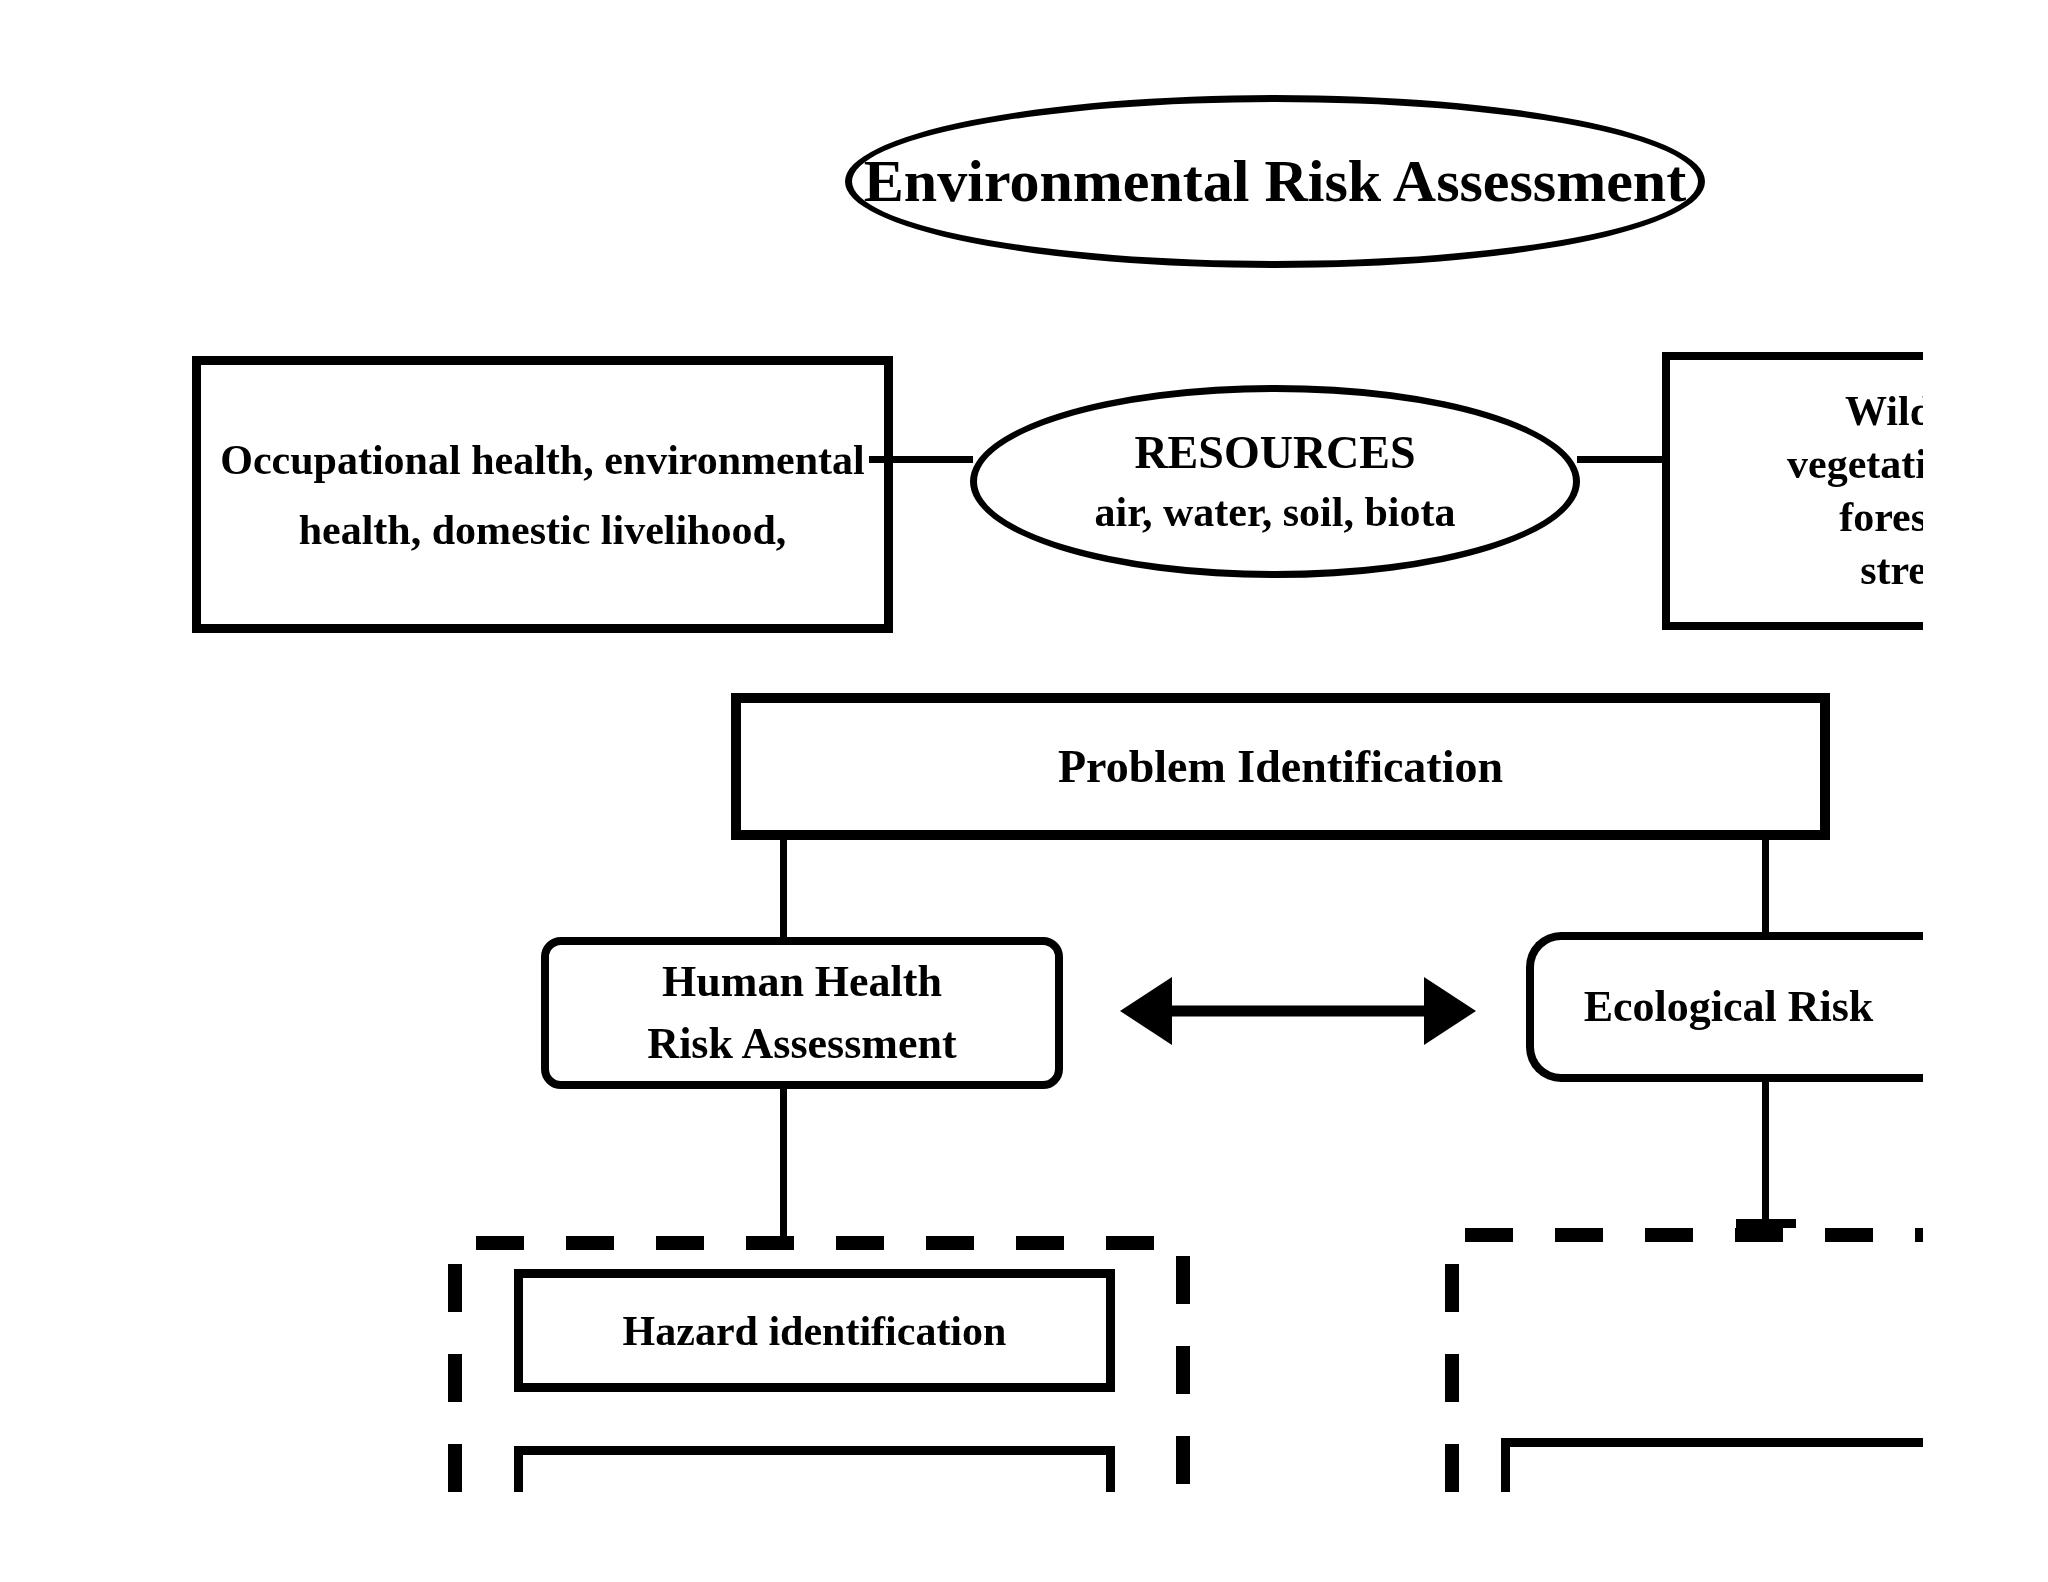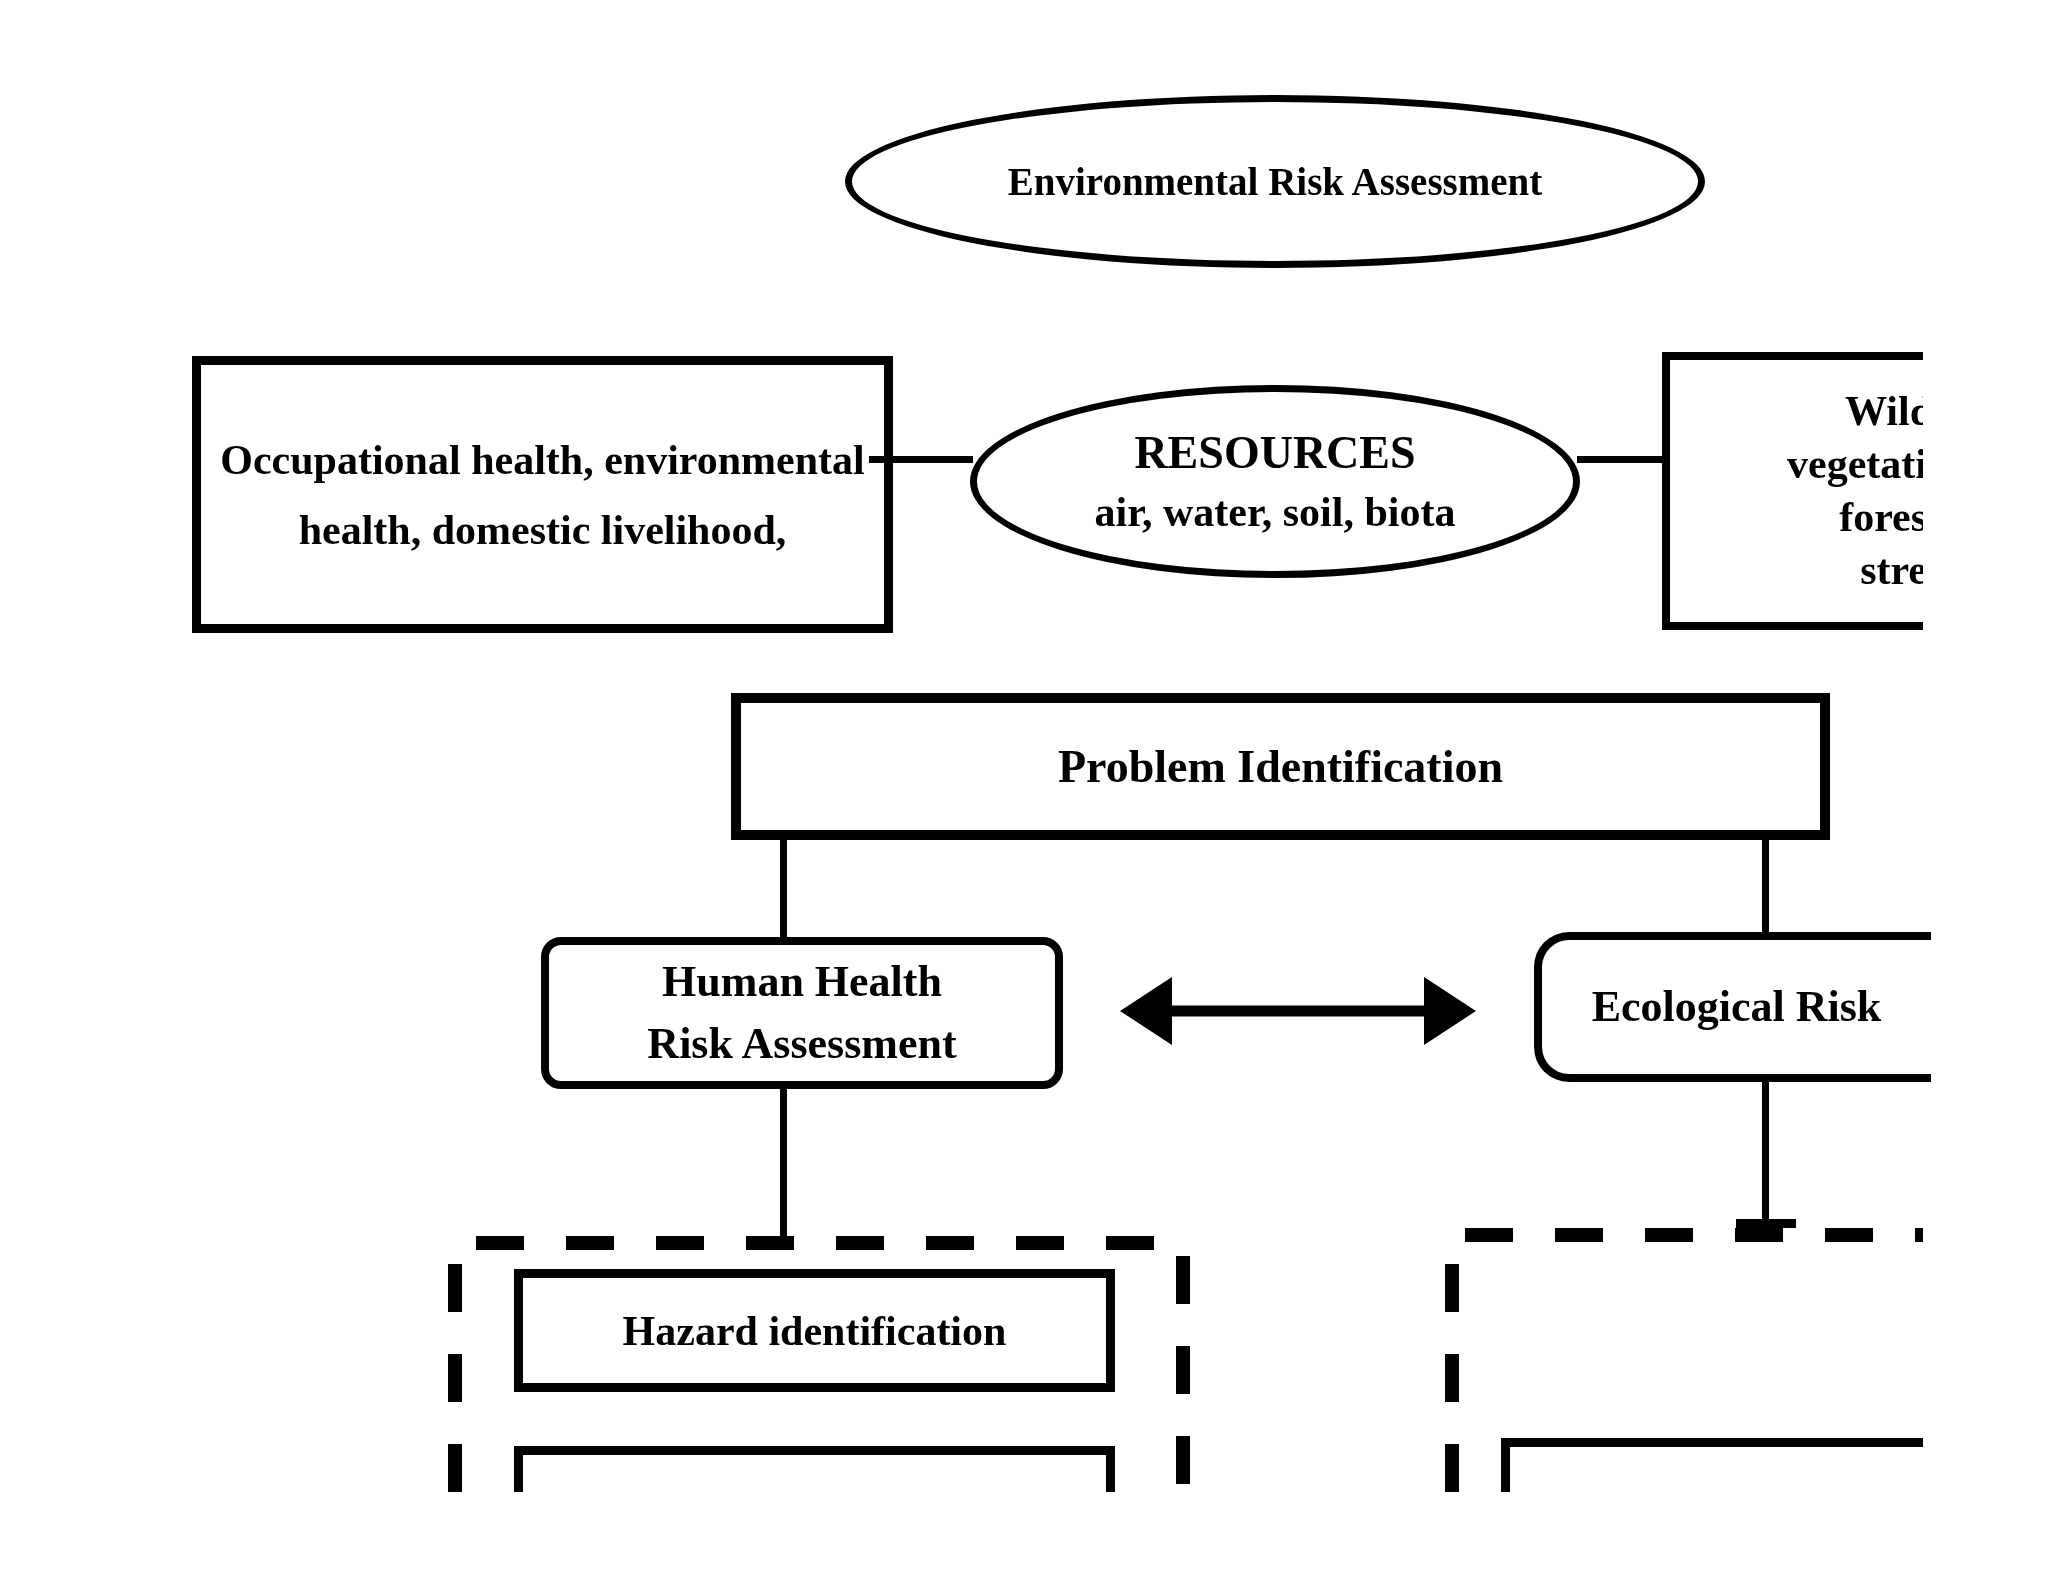--- a/index.html
+++ b/index.html
@@ -23,21 +23,21 @@
   .line44{font-size:44px;line-height:62px;}
   .small-lines{font-size:42px;line-height:53px;}
   svg{display:block;}
 </style>
 </head>
 <body>
 
 <div id="canvas">
 
   <div class="node ellipse" style="left:845px;top:95px;width:860px;height:173px;">
-    <span style="font-size:39px;">Environmental Risk Assessment</span>
+    <span style="font-size:60px;">Environmental Risk Assessment</span>
   </div>
 
   <div class="node" style="left:180px;top:356px;width:701px;height:277px;margin-left:12px;">
     <span class="line42">Occupational health, environmental</span>
     <span class="line42">health, domestic livelihood,</span>
   </div>
 
   <div class="node ellipse" style="left:970px;top:385px;width:610px;height:193px;">
     <span style="font-size:46px;line-height:60px;">RESOURCES</span>
     <span style="font-size:42px;line-height:58px;">air, water, soil, biota</span>
@@ -64,21 +64,21 @@
     <span>Human Health</span>
     <span>Risk Assessment</span>
   </div>
 
   <svg class="abs" style="left:1118px;top:965px;" width="360" height="92" viewBox="0 0 360 92">
     <line x1="44" y1="46" x2="316" y2="46" stroke="#000" stroke-width="11"></line>
     <polygon points="2,46 54,12 54,80" fill="#000"></polygon>
     <polygon points="358,46 306,12 306,80" fill="#000"></polygon>
   </svg>
 
-  <div class="node line44" style="left:1526px;top:932px;width:397px;height:150px;border-width:8px;border-right:none;border-radius:35px 0 0 35px;margin-left:8px;">
+  <div class="node line44" style="left:1526px;top:932px;width:397px;height:150px;border-width:8px;border-right:none;border-radius:35px 0 0 35px;">
     <span>Ecological Risk</span>
   </div>
 
   <div class="vline" style="left:780px;top:1089px;width:7px;height:151px;"></div>
   <div class="vline" style="left:1762px;top:1082px;width:7px;height:144px;"></div>
   <div class="hline" style="left:1736px;top:1219px;width:60px;height:9px;"></div>
 
   <svg class="abs" style="left:447px;top:1230px;" width="745" height="262" viewBox="0 0 745 262">
     <path d="M 8 262 L 8 13 L 736 13 L 736 262" fill="none" stroke="#000" stroke-width="14" stroke-dasharray="48 42"></path>
   </svg>

